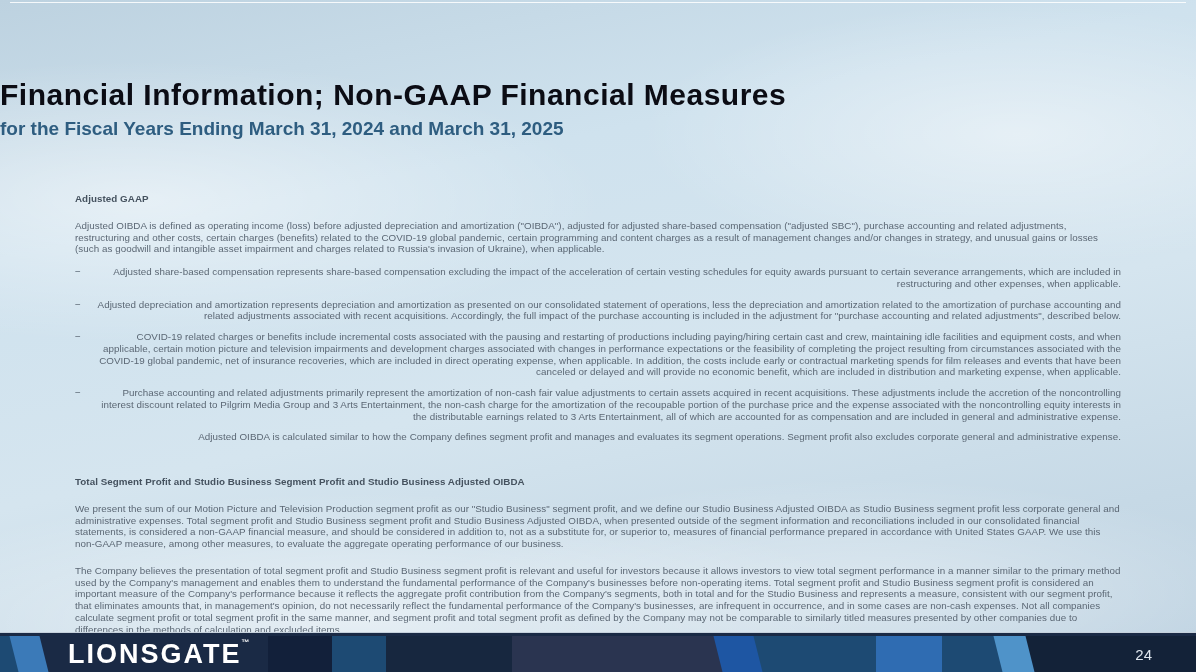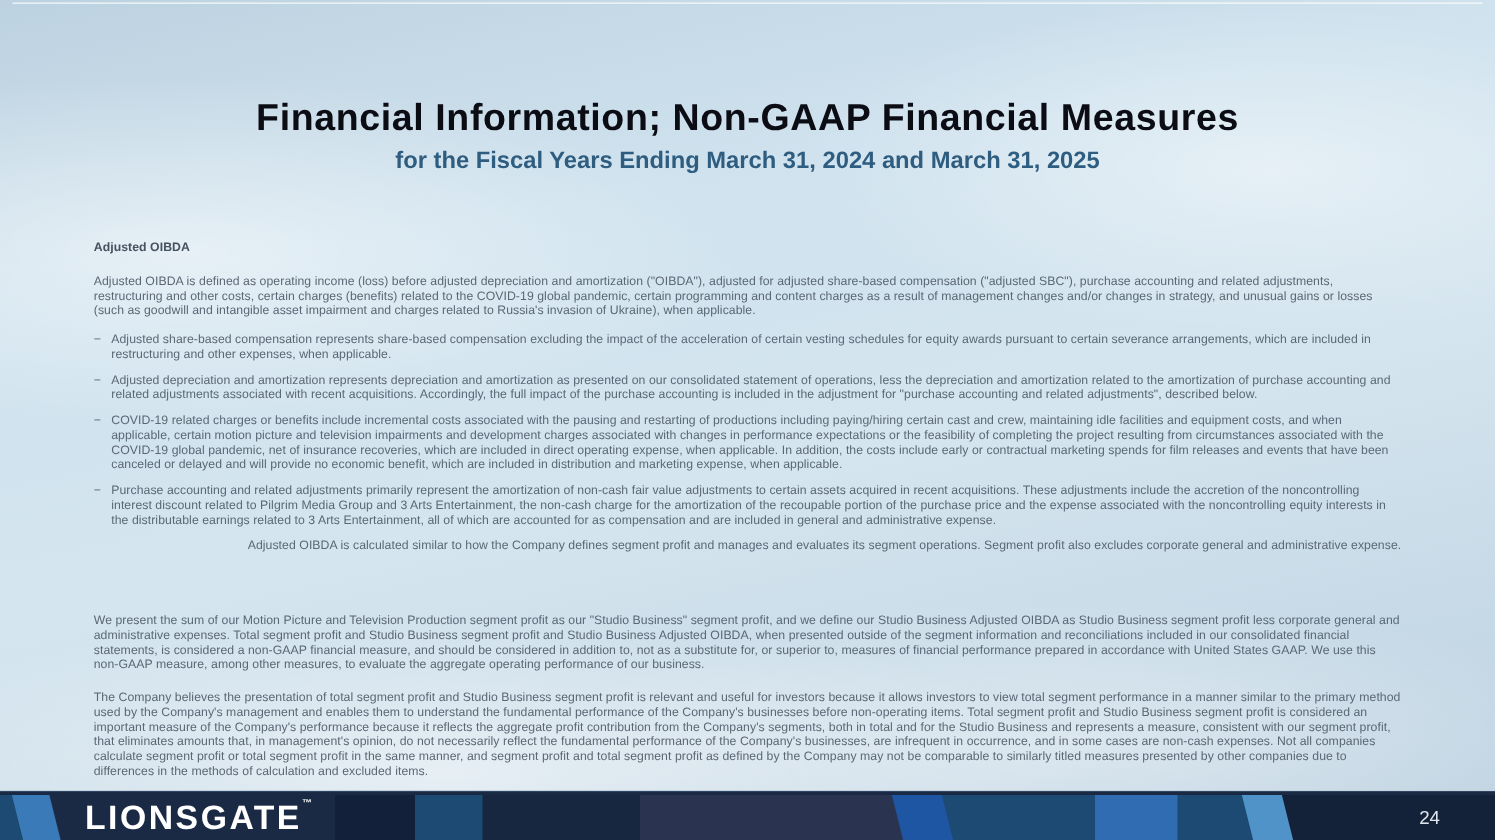--- a/index.html
+++ b/index.html
@@ -12,34 +12,34 @@
       radial-gradient(55% 30% at 12% 30%, rgba(255,255,255,0.50), rgba(255,255,255,0) 70%),
       radial-gradient(45% 28% at 85% 20%, rgba(255,255,255,0.45), rgba(255,255,255,0) 70%),
       radial-gradient(60% 26% at 30% 92%, rgba(255,255,255,0.55), rgba(255,255,255,0) 72%),
       radial-gradient(50% 24% at 72% 88%, rgba(255,255,255,0.40), rgba(255,255,255,0) 70%),
       linear-gradient(168deg, #bdd2e0 0%, #cfe2ee 28%, #d5e5ef 55%, #c6d9e6 80%, #bed2e1 100%);
   }
   .frame-line { position:absolute; top:2px; left:10px; right:10px; height:1px;
     background:rgba(255,255,255,0.85); }
 
   
-  .title-wrap { position:absolute; top:78px; left:0; width:100%; text-align:center; }
+  .title-wrap { position:absolute; top:78px; left:0; width:100%; text-align:left; }
   .main-title {
     font-size:30px; font-weight:700; letter-spacing:0.5px; color:#0b0c14;
   }
   .subtitle { margin-top:6px; font-size:19px; font-weight:700; color:#2e5d80; line-height:1.18; }
 
   
   .content {
     position:absolute; top:193px; left:75px; width:1046px;
     color:#5b6774; font-size:9.8px; line-height:1.2; letter-spacing:0.05px;
   }
   .sec-heading { font-weight:700; color:#45525f; margin-bottom:8px; }
   .para { margin-bottom:9px;margin-top:15px; }
-  .bullets { margin:11px 0 2px 0; }
+  .bullets { margin:11px 0 2px 0;text-align:right; }
   .bullet { position:relative; padding-left:14px; margin-bottom:9px; }
   .bullet::before { content:"\2212"; position:absolute; left:0; top:0; color:#5b6774; }
   .closing { margin-top:1px;text-align:right; }
   .sec2-gap { height:24px; }
 
   
   .footer {
     position:absolute; left:0; bottom:0; width:1196px; height:40px;
     background:#1d4a73; overflow:hidden;
     border-top:1px solid rgba(255,255,255,0.75);
@@ -75,34 +75,35 @@
   <div class="frame-line"></div>
 
   <div class="title-wrap">
     <div class="main-title">Financial Information; Non-GAAP Financial Measures</div>
     <div class="subtitle">
       <div>for the Fiscal Years Ending March 31, 2024 and March 31, 2025</div>
     </div>
   </div>
 
   <div class="content">
-    <div class="sec-heading">Adjusted OIBDA</div>
+    <div class="sec-heading">Adjusted GAAP</div>
     <div class="para">Adjusted OIBDA is defined as operating income (loss) before adjusted depreciation and amortization ("OIBDA"), adjusted for adjusted share-based compensation ("adjusted SBC"), purchase accounting and related adjustments, restructuring and other costs, certain charges (benefits) related to the COVID-19 global pandemic, certain programming and content charges as a result of management changes and/or changes in strategy, and unusual gains or losses (such as goodwill and intangible asset impairment and charges related to Russia's invasion of Ukraine), when applicable.</div>
 
     <div class="bullets">
       <div class="bullet">Adjusted share-based compensation represents share-based compensation excluding the impact of the acceleration of certain vesting schedules for equity awards pursuant to certain severance arrangements, which are included in restructuring and other expenses, when applicable.</div>
       <div class="bullet">Adjusted depreciation and amortization represents depreciation and amortization as presented on our consolidated statement of operations, less the depreciation and amortization related to the amortization of purchase accounting and related adjustments associated with recent acquisitions. Accordingly, the full impact of the purchase accounting is included in the adjustment for "purchase accounting and related adjustments", described below.</div>
       <div class="bullet">COVID-19 related charges or benefits include incremental costs associated with the pausing and restarting of productions including paying/hiring certain cast and crew, maintaining idle facilities and equipment costs, and when applicable, certain motion picture and television impairments and development charges associated with changes in performance expectations or the feasibility of completing the project resulting from circumstances associated with the COVID-19 global pandemic, net of insurance recoveries, which are included in direct operating expense, when applicable. In addition, the costs include early or contractual marketing spends for film releases and events that have been canceled or delayed and will provide no economic benefit, which are included in distribution and marketing expense, when applicable.</div>
       <div class="bullet">Purchase accounting and related adjustments primarily represent the amortization of non-cash fair value adjustments to certain assets acquired in recent acquisitions. These adjustments include the accretion of the noncontrolling interest discount related to Pilgrim Media Group and 3 Arts Entertainment, the non-cash charge for the amortization of the recoupable portion of the purchase price and the expense associated with the noncontrolling equity interests in the distributable earnings related to 3 Arts Entertainment, all of which are accounted for as compensation and are included in general and administrative expense.</div>
     </div>
 
     <div class="para closing">Adjusted OIBDA is calculated similar to how the Company defines segment profit and manages and evaluates its segment operations. Segment profit also excludes corporate general and administrative expense.</div>
 
     <div class="sec2-gap"></div>
 
+    <div class="sec-heading">Total Segment Profit and Studio Business Segment Profit and Studio Business Adjusted OIBDA</div>
     <div class="para">We present the sum of our Motion Picture and Television Production segment profit as our "Studio Business" segment profit, and we define our Studio Business Adjusted OIBDA as Studio Business segment profit less corporate general and administrative expenses. Total segment profit and Studio Business segment profit and Studio Business Adjusted OIBDA, when presented outside of the segment information and reconciliations included in our consolidated financial statements, is considered a non-GAAP financial measure, and should be considered in addition to, not as a substitute for, or superior to, measures of financial performance prepared in accordance with United States GAAP. We use this non-GAAP measure, among other measures, to evaluate the aggregate operating performance of our business.</div>
     <div class="para">The Company believes the presentation of total segment profit and Studio Business segment profit is relevant and useful for investors because it allows investors to view total segment performance in a manner similar to the primary method used by the Company's management and enables them to understand the fundamental performance of the Company's businesses before non-operating items. Total segment profit and Studio Business segment profit is considered an important measure of the Company's performance because it reflects the aggregate profit contribution from the Company's segments, both in total and for the Studio Business and represents a measure, consistent with our segment profit, that eliminates amounts that, in management's opinion, do not necessarily reflect the fundamental performance of the Company's businesses, are infrequent in occurrence, and in some cases are non-cash expenses. Not all companies calculate segment profit or total segment profit in the same manner, and segment profit and total segment profit as defined by the Company may not be comparable to similarly titled measures presented by other companies due to differences in the methods of calculation and excluded items.</div>
   </div>
 
   <div class="footer">
     <div class="top-edge"></div>
     <div class="fb fb1 skew"></div>
     <div class="fb fb2 skew"></div>
     <div class="fb fb3"></div>
     <div class="fb fb4"></div>

